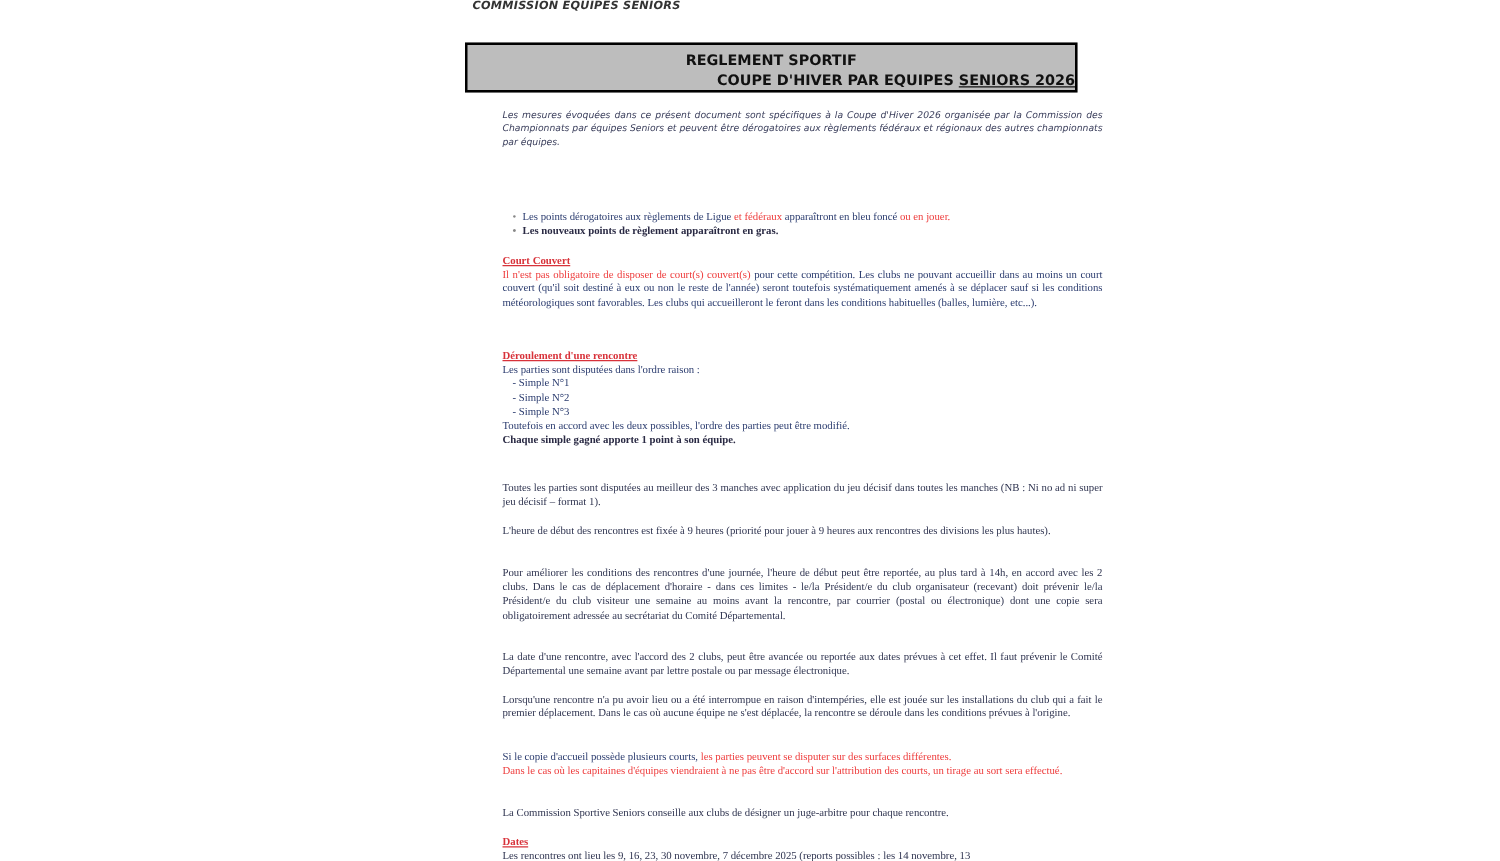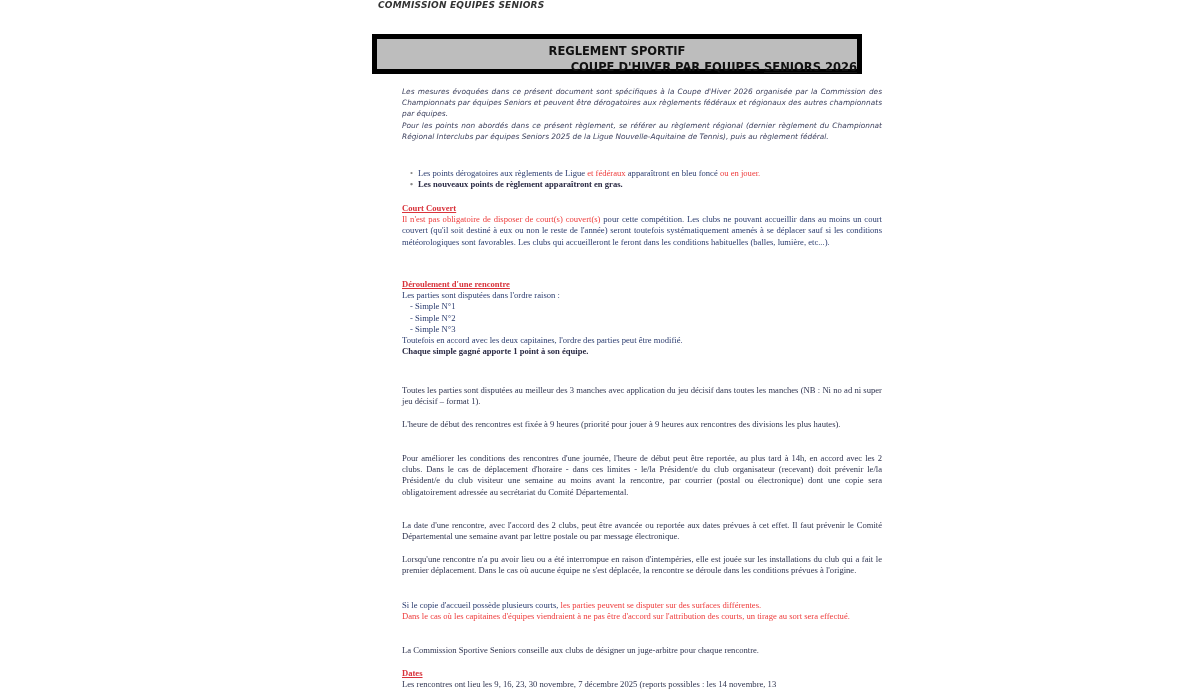--- a/index.html
+++ b/index.html
@@ -1,19 +1,19 @@
 <!DOCTYPE html>
 <html><head>
 <meta charset="utf-8">
 <style>
   html, body { margin: 0; padding: 0; background: #ffffff; }
   body { width: 1200px; height: 689px; overflow: hidden; position: relative; font-family: "Liberation Serif", serif; }
   .page { position: absolute; left: 378px; top: 0; width: 480px; }
   .commission { position: absolute; left: 0; top: 0; font-family: "DejaVu Sans", sans-serif; font-style: italic; font-weight: bold; font-size: 9px; color: #333; letter-spacing: 0.2px; }
-  .title-box { position: absolute; left: -6px; top: 34px; width: 490px; height: 40px; background: #bdbdbd; border: 5px solid #000000; box-sizing: border-box; text-align: center; font-family: "DejaVu Sans", sans-serif; font-weight: bold; font-size: 11.5px; color: #111; }
+  .title-box { position: absolute; left: -6px; top: 34px; width: 490px; height: 40px; background: #bdbdbd; border: 2px solid #000000; box-sizing: border-box; text-align: center; font-family: "DejaVu Sans", sans-serif; font-weight: bold; font-size: 11.5px; color: #111; }
   .title-box .l1 { margin-top: 5px; line-height: 15px; }
   .title-box .l2 { line-height: 17px; text-align: right; }
   .title-box .u { text-decoration: underline; }
   .txt { position: absolute; left: 0; width: 480px; font-size: 8.6px; line-height: 11.2px; color: #2a3b6e; text-align: justify; margin-left: 24px; }
   .intro { font-family: "DejaVu Sans", sans-serif; font-style: italic; font-size: 7.4px; line-height: 11.2px; color: #3b3f5c; }
   .red { color: #ee3b3b; }
   .bold { font-weight: bold; color: #2a2a44; }
   .dark { color: #2f3450; }
   .hdr { color: #d8323a; font-weight: bold; text-decoration: underline; font-size: 8.6px; }
   ul.legend { margin: 0; padding-left: 8px; list-style: none; }
@@ -27,42 +27,41 @@
 <div class="page">
   <div class="commission">COMMISSION EQUIPES SENIORS</div>
 
   <div class="title-box">
     <div class="l1">REGLEMENT SPORTIF</div>
     <div class="l2"><span>COUPE D'HIVER PAR EQUIPES </span><span class="u">SENIORS 2026</span></div>
   </div>
 
   <div class="txt intro" style="top:86px;">
     <p>Les mesures évoquées dans ce présent document sont spécifiques à la Coupe d'Hiver 2026 organisée par la Commission des Championnats par équipes Seniors et peuvent être dérogatoires aux règlements fédéraux et régionaux des autres championnats par équipes.</p>
-    <p>Pour les points non abordés dans ce présent règlement, se référer au règlement régional (dernier règlement du Championnat Régional Interclubs par équipes Seniors 2025 de la Ligue Nouvelle-Aquitaine de Tennis), puis au règlement fédéral.</p>
   </div>
 
   <div class="txt" style="top:168px;">
     <ul class="legend">
       <li><span>Les points dérogatoires aux règlements de Ligue </span><span class="red">et fédéraux</span><span> apparaîtront en bleu foncé </span><span class="red">ou en jouer.</span></li>
       <li class="bold">Les nouveaux points de règlement apparaîtront en gras.</li>
     </ul>
   </div>
 
   <div class="txt" style="top:203px;">
     <div class="hdr">Court Couvert</div>
     <p><span class="red">Il n'est pas obligatoire de disposer de court(s) couvert(s)</span><span> pour cette compétition. Les clubs ne pouvant accueillir dans au moins un court couvert (qu'il soit destiné à eux ou non le reste de l'année) seront toutefois systématiquement amenés à se déplacer sauf si les conditions météorologiques sont favorables. Les clubs qui accueilleront le feront dans les conditions habituelles (balles, lumière, etc...).</span></p>
   </div>
 
   <div class="txt" style="top:279px;">
     <div class="hdr">Déroulement d'une rencontre</div>
     <p>Les parties sont disputées dans l'ordre raison :</p>
     <p class="indent">- Simple N°1</p>
     <p class="indent">- Simple N°2</p>
     <p class="indent">- Simple N°3</p>
-    <p>Toutefois en accord avec les deux capitaines, l'ordre des parties peut être modifié.</p>
+    <p>Toutefois en accord avec les deux possibles, l'ordre des parties peut être modifié.</p>
     <p class="bold">Chaque simple gagné apporte 1 point à son équipe.</p>
   </div>
 
   <div class="txt dark" style="top:385px;">Toutes les parties sont disputées au meilleur des 3 manches avec application du jeu décisif dans toutes les manches (NB : Ni no ad ni super jeu décisif – format 1).</div>
   <div class="txt dark" style="top:419px;">L'heure de début des rencontres est fixée à 9 heures (priorité pour jouer à 9 heures aux rencontres des divisions les plus hautes).</div>
   <div class="txt dark" style="top:453px;">Pour améliorer les conditions des rencontres d'une journée, l'heure de début peut être reportée, au plus tard à 14h, en accord avec les 2 clubs. Dans le cas de déplacement d'horaire - dans ces limites - le/la Président/e du club organisateur (recevant) doit prévenir le/la Président/e du club visiteur une semaine au moins avant la rencontre, par courrier (postal ou électronique) dont une copie sera obligatoirement adressée au secrétariat du Comité Départemental.</div>
   <div class="txt dark" style="top:520px;">La date d'une rencontre, avec l'accord des 2 clubs, peut être avancée ou reportée aux dates prévues à cet effet. Il faut prévenir le Comité Départemental une semaine avant par lettre postale ou par message électronique.</div>
   <div class="txt dark" style="top:554px;">Lorsqu'une rencontre n'a pu avoir lieu ou a été interrompue en raison d'intempéries, elle est jouée sur les installations du club qui a fait le premier déplacement. Dans le cas où aucune équipe ne s'est déplacée, la rencontre se déroule dans les conditions prévues à l'origine.</div>
 
   <div class="txt" style="top:600px;">

